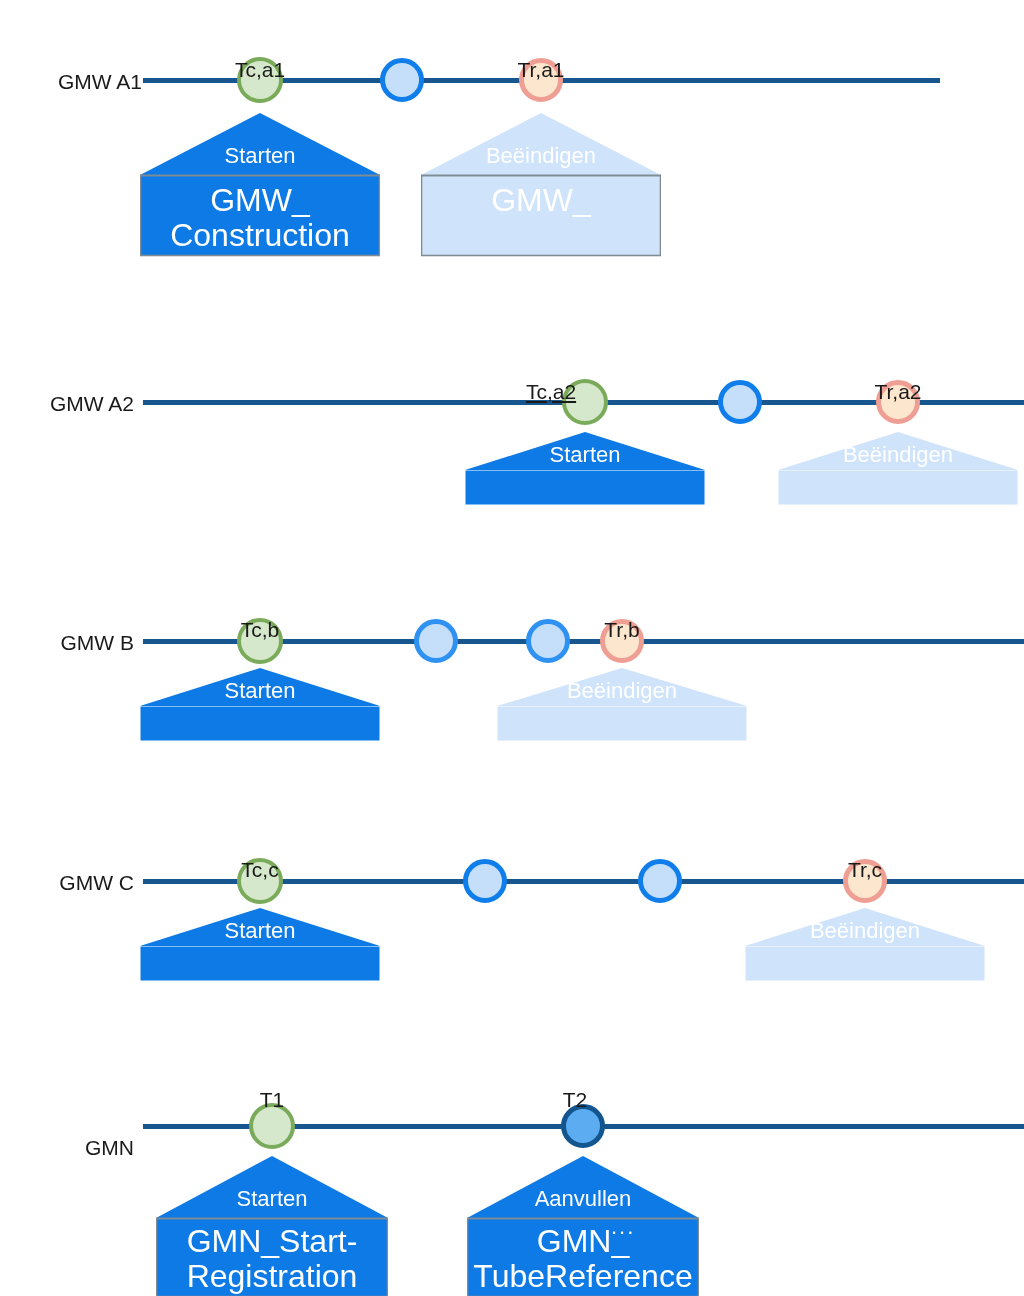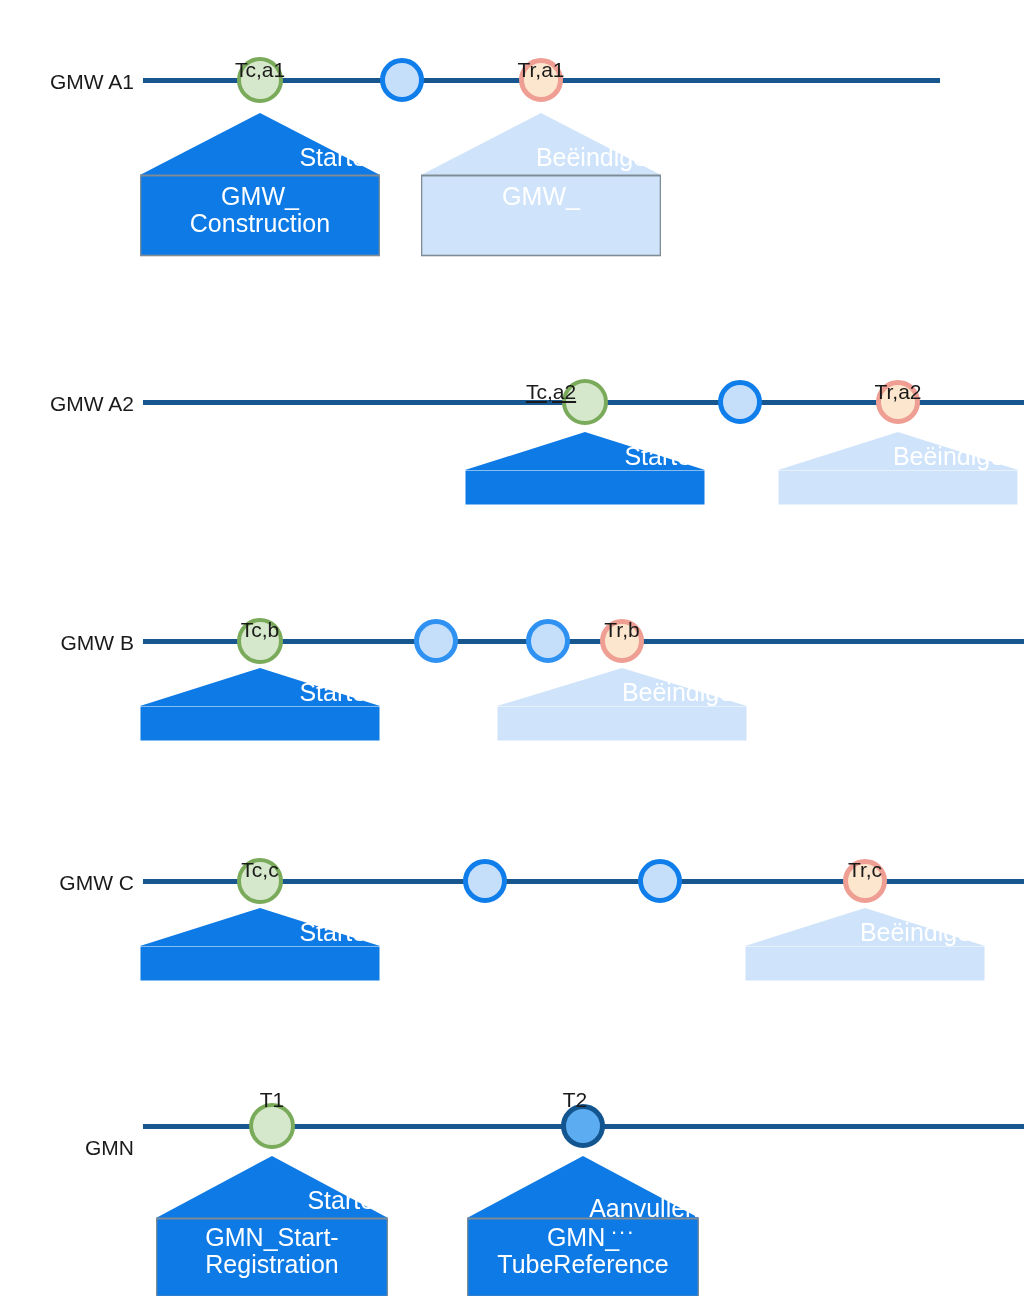--- a/index.html
+++ b/index.html
@@ -16,30 +16,30 @@
         transform:translate(-50%,-50%);}
   .n-green{background:#d6e8cc;border:4px solid #7aab5a;}
   .n-blue{background:#c5dffb;border:5px solid #0f7eeb;}
   .n-blue-soft{background:#c5dffb;border:5px solid #2f92f2;}
   .n-red{background:#fce6cd;border:5px solid #ee9e92;}
   .n-darkblue{background:#5cacf2;border:5px solid #12558f;}
   .house{position:absolute;transform:translateX(-50%);}
   .house svg{display:block;}
   .htxt{position:absolute;left:0;width:100%;text-align:center;
         color:#ffffff;white-space:nowrap;pointer-events:none;}
-  .roof-label{font-size:25px;text-align:right;}
-  .body-label{font-size:25px;line-height:1.08;}
+  .roof-label{font-size:22px;}
+  .body-label{font-size:32px;line-height:1.08;}
   .ellipsis{position:absolute;color:#ffffff;font-size:22px;letter-spacing:2px;}
 </style>
 </head>
 <body>
 
 <div class="stage" id="stage">
     <div class="row" style="top: 0px;">
-      <div class="rowlabel" style="left: 14px; top: 70px; width: 120px;">GMW A1</div>
+      <div class="rowlabel" style="left: 22px; top: 70px; width: 120px;">GMW A1</div>
       <div class="tline" style="left: 143px; top: 78px; width: 797px; background: rgb(24, 86, 143);"></div>
       <div class="house" style="left: 260px; top: 113px; width: 240px;">
         <svg width="240" height="144">
           <polygon points="120,0 240,62 240,62 0,62 0,62" fill="#0d7ae5"></polygon>
           <rect x="0.5" y="62.5" width="239" height="80" fill="#0d7ae5" stroke="#7f8c96" stroke-width="1.6"></rect>
           <line x1="0" x2="240" y1="62.5" y2="62.5" stroke="#7f8c96" stroke-width="1.6"></line>
         </svg>
         <div class="htxt roof-label" style="top: 30px;">Starten</div>
         <div class="htxt body-label" style="top: 70px;">
           <div>GMW_</div>
@@ -148,21 +148,21 @@
           <div>GMN_Start-</div>
           <div>Registration</div>
         </div>
       </div>
       <div class="house" style="left: 583px; top: 1156px; width: 232px;">
         <svg width="232" height="142">
           <polygon points="116,0 232,62 232,62 0,62 0,62" fill="#0d7ae5"></polygon>
           <rect x="0.5" y="62.5" width="231" height="78" fill="#0d7ae5" stroke="#7f8c96" stroke-width="1.6"></rect>
           <line x1="0" x2="232" y1="62.5" y2="62.5" stroke="#7f8c96" stroke-width="1.6"></line>
         </svg>
-        <div class="htxt roof-label" style="top: 30px; margin-top: 8px;">Aanvullen</div>
+        <div class="htxt roof-label" style="top: 30px;">Aanvullen</div>
         <div class="ellipsis" style="left: 144px; top: 58px;">...</div>
         <div class="htxt body-label" style="top: 68px;">
           <div>GMN_</div>
           <div>TubeReference</div>
         </div>
       </div>
       <div class="node n-green" style="left: 272px; top: 1126px; width: 46px; height: 46px;"></div>
       <div class="tick" style="left: 272px; top: 1048px;">T1</div>
       <div class="node n-darkblue" style="left: 583px; top: 1126px; width: 44px; height: 44px;"></div>
       <div class="tick" style="left: 575px; top: 1048px;">T2</div>

